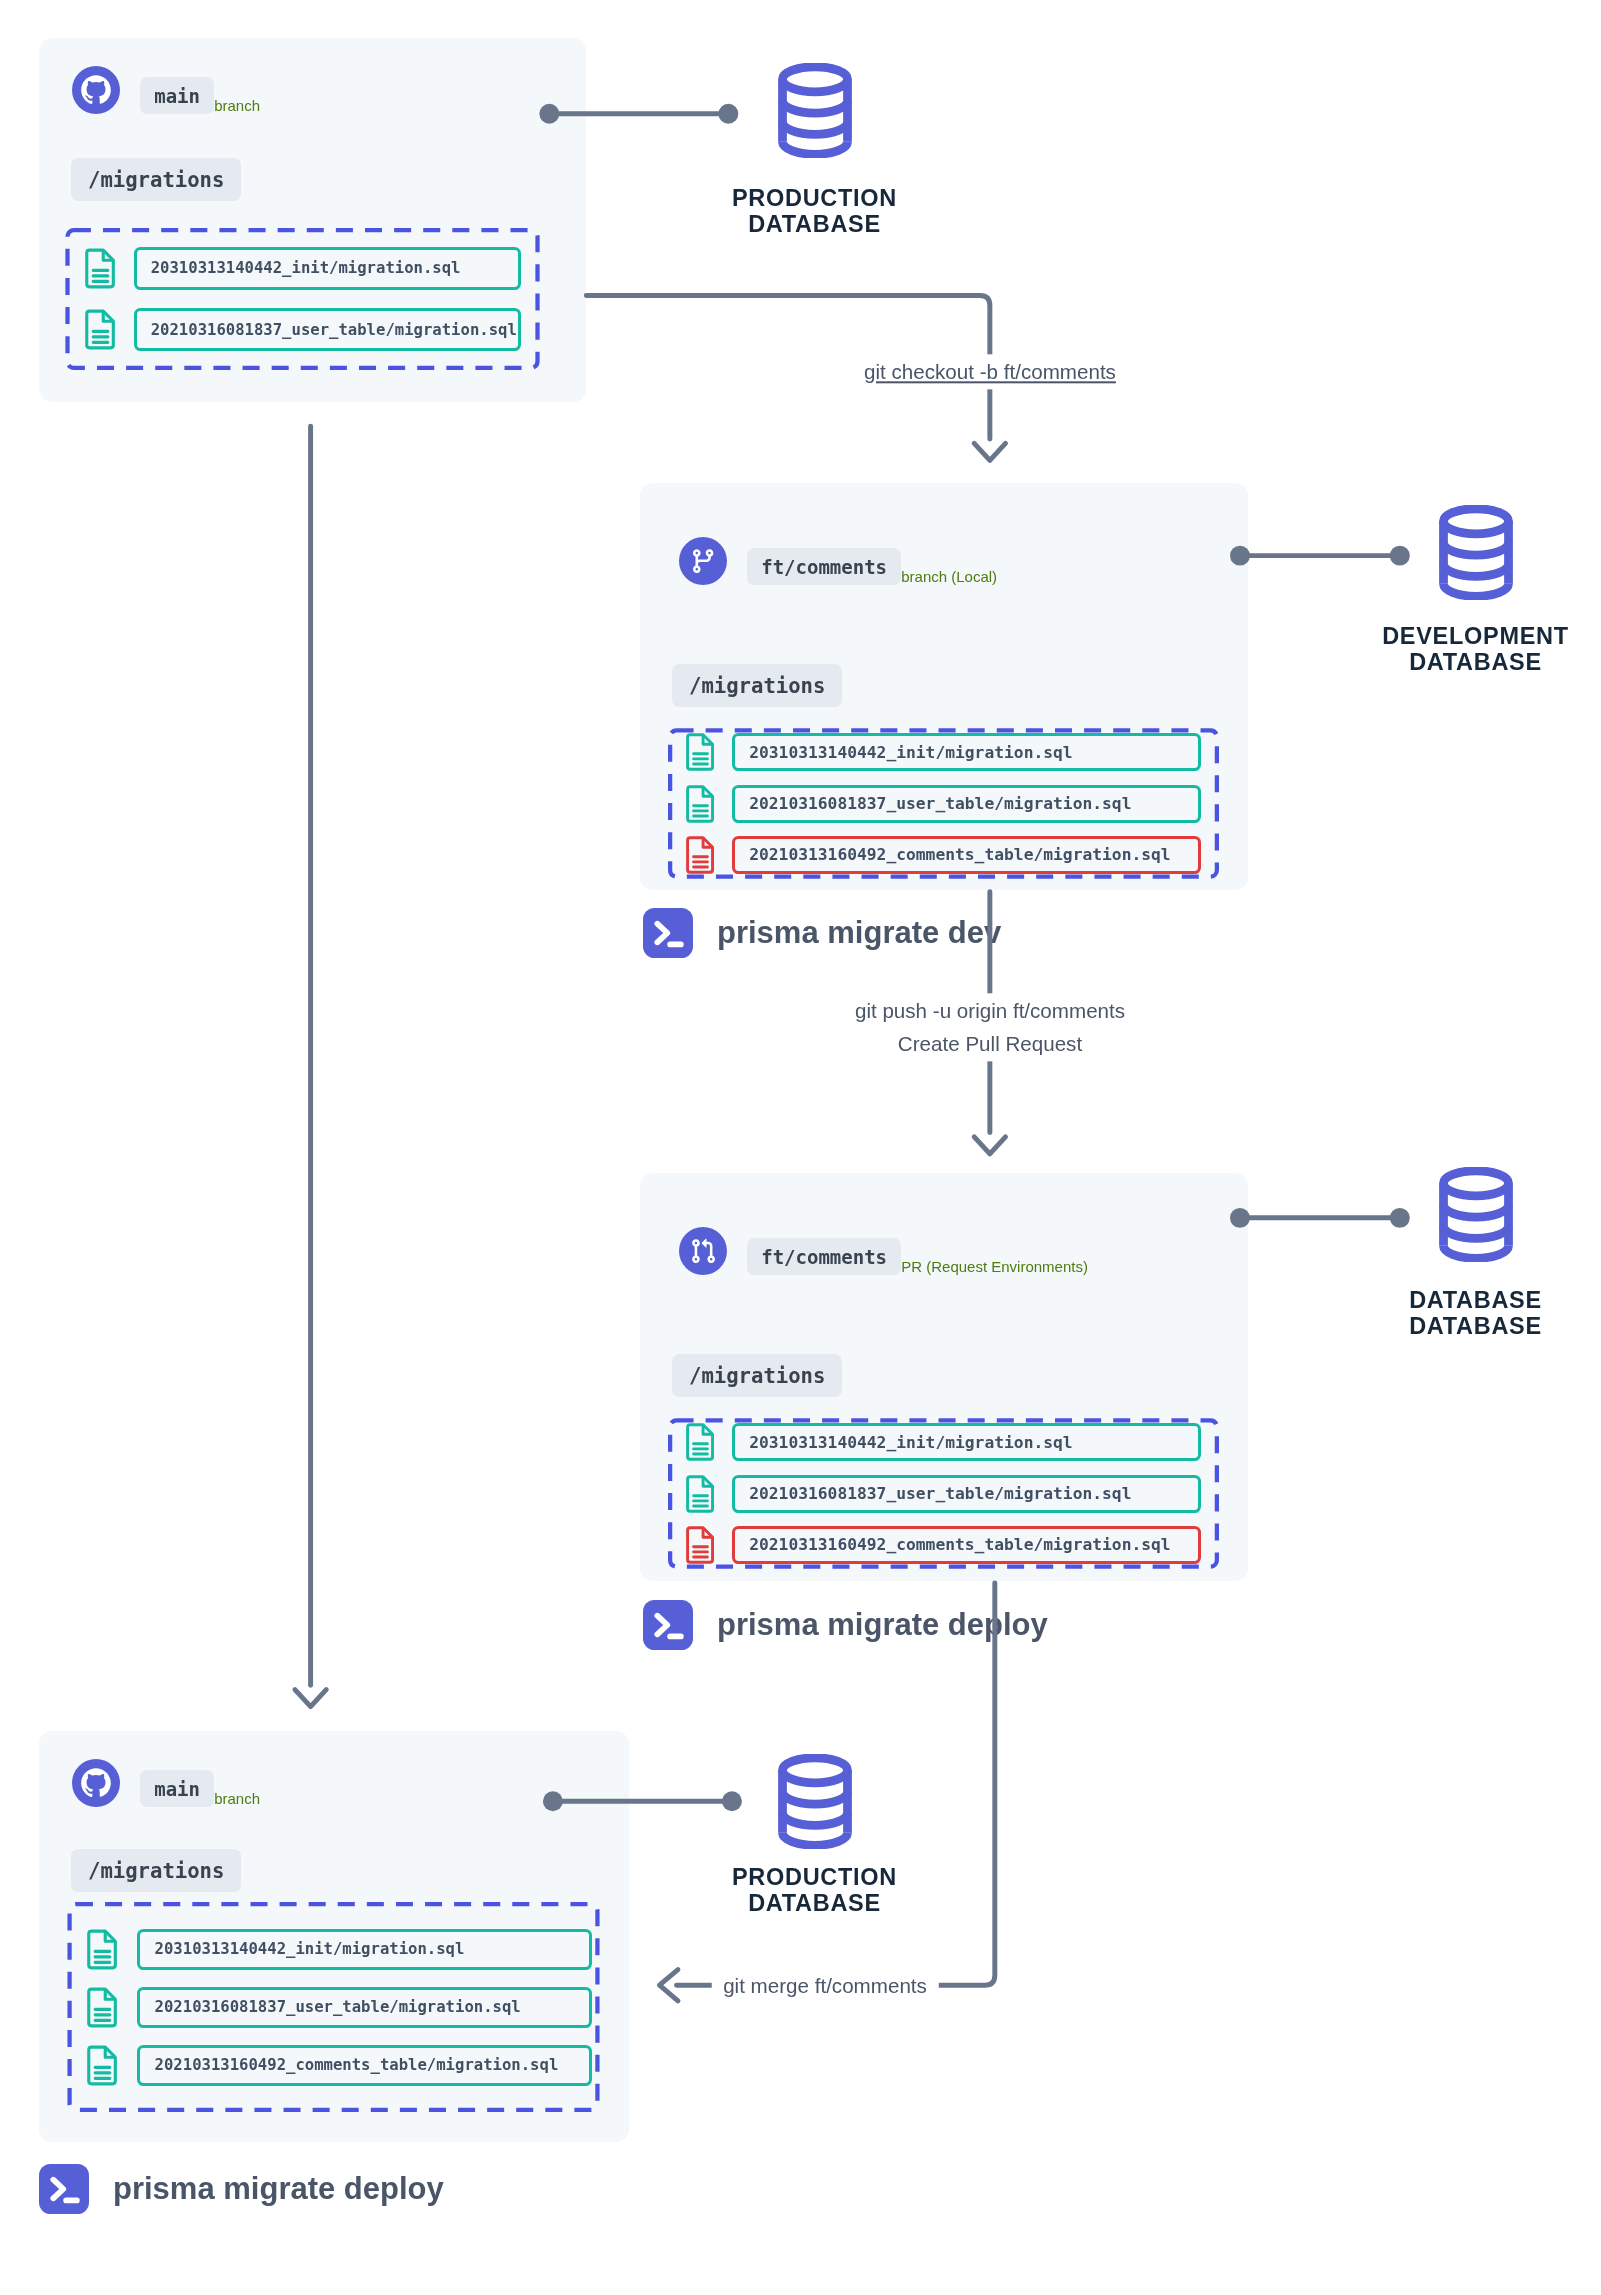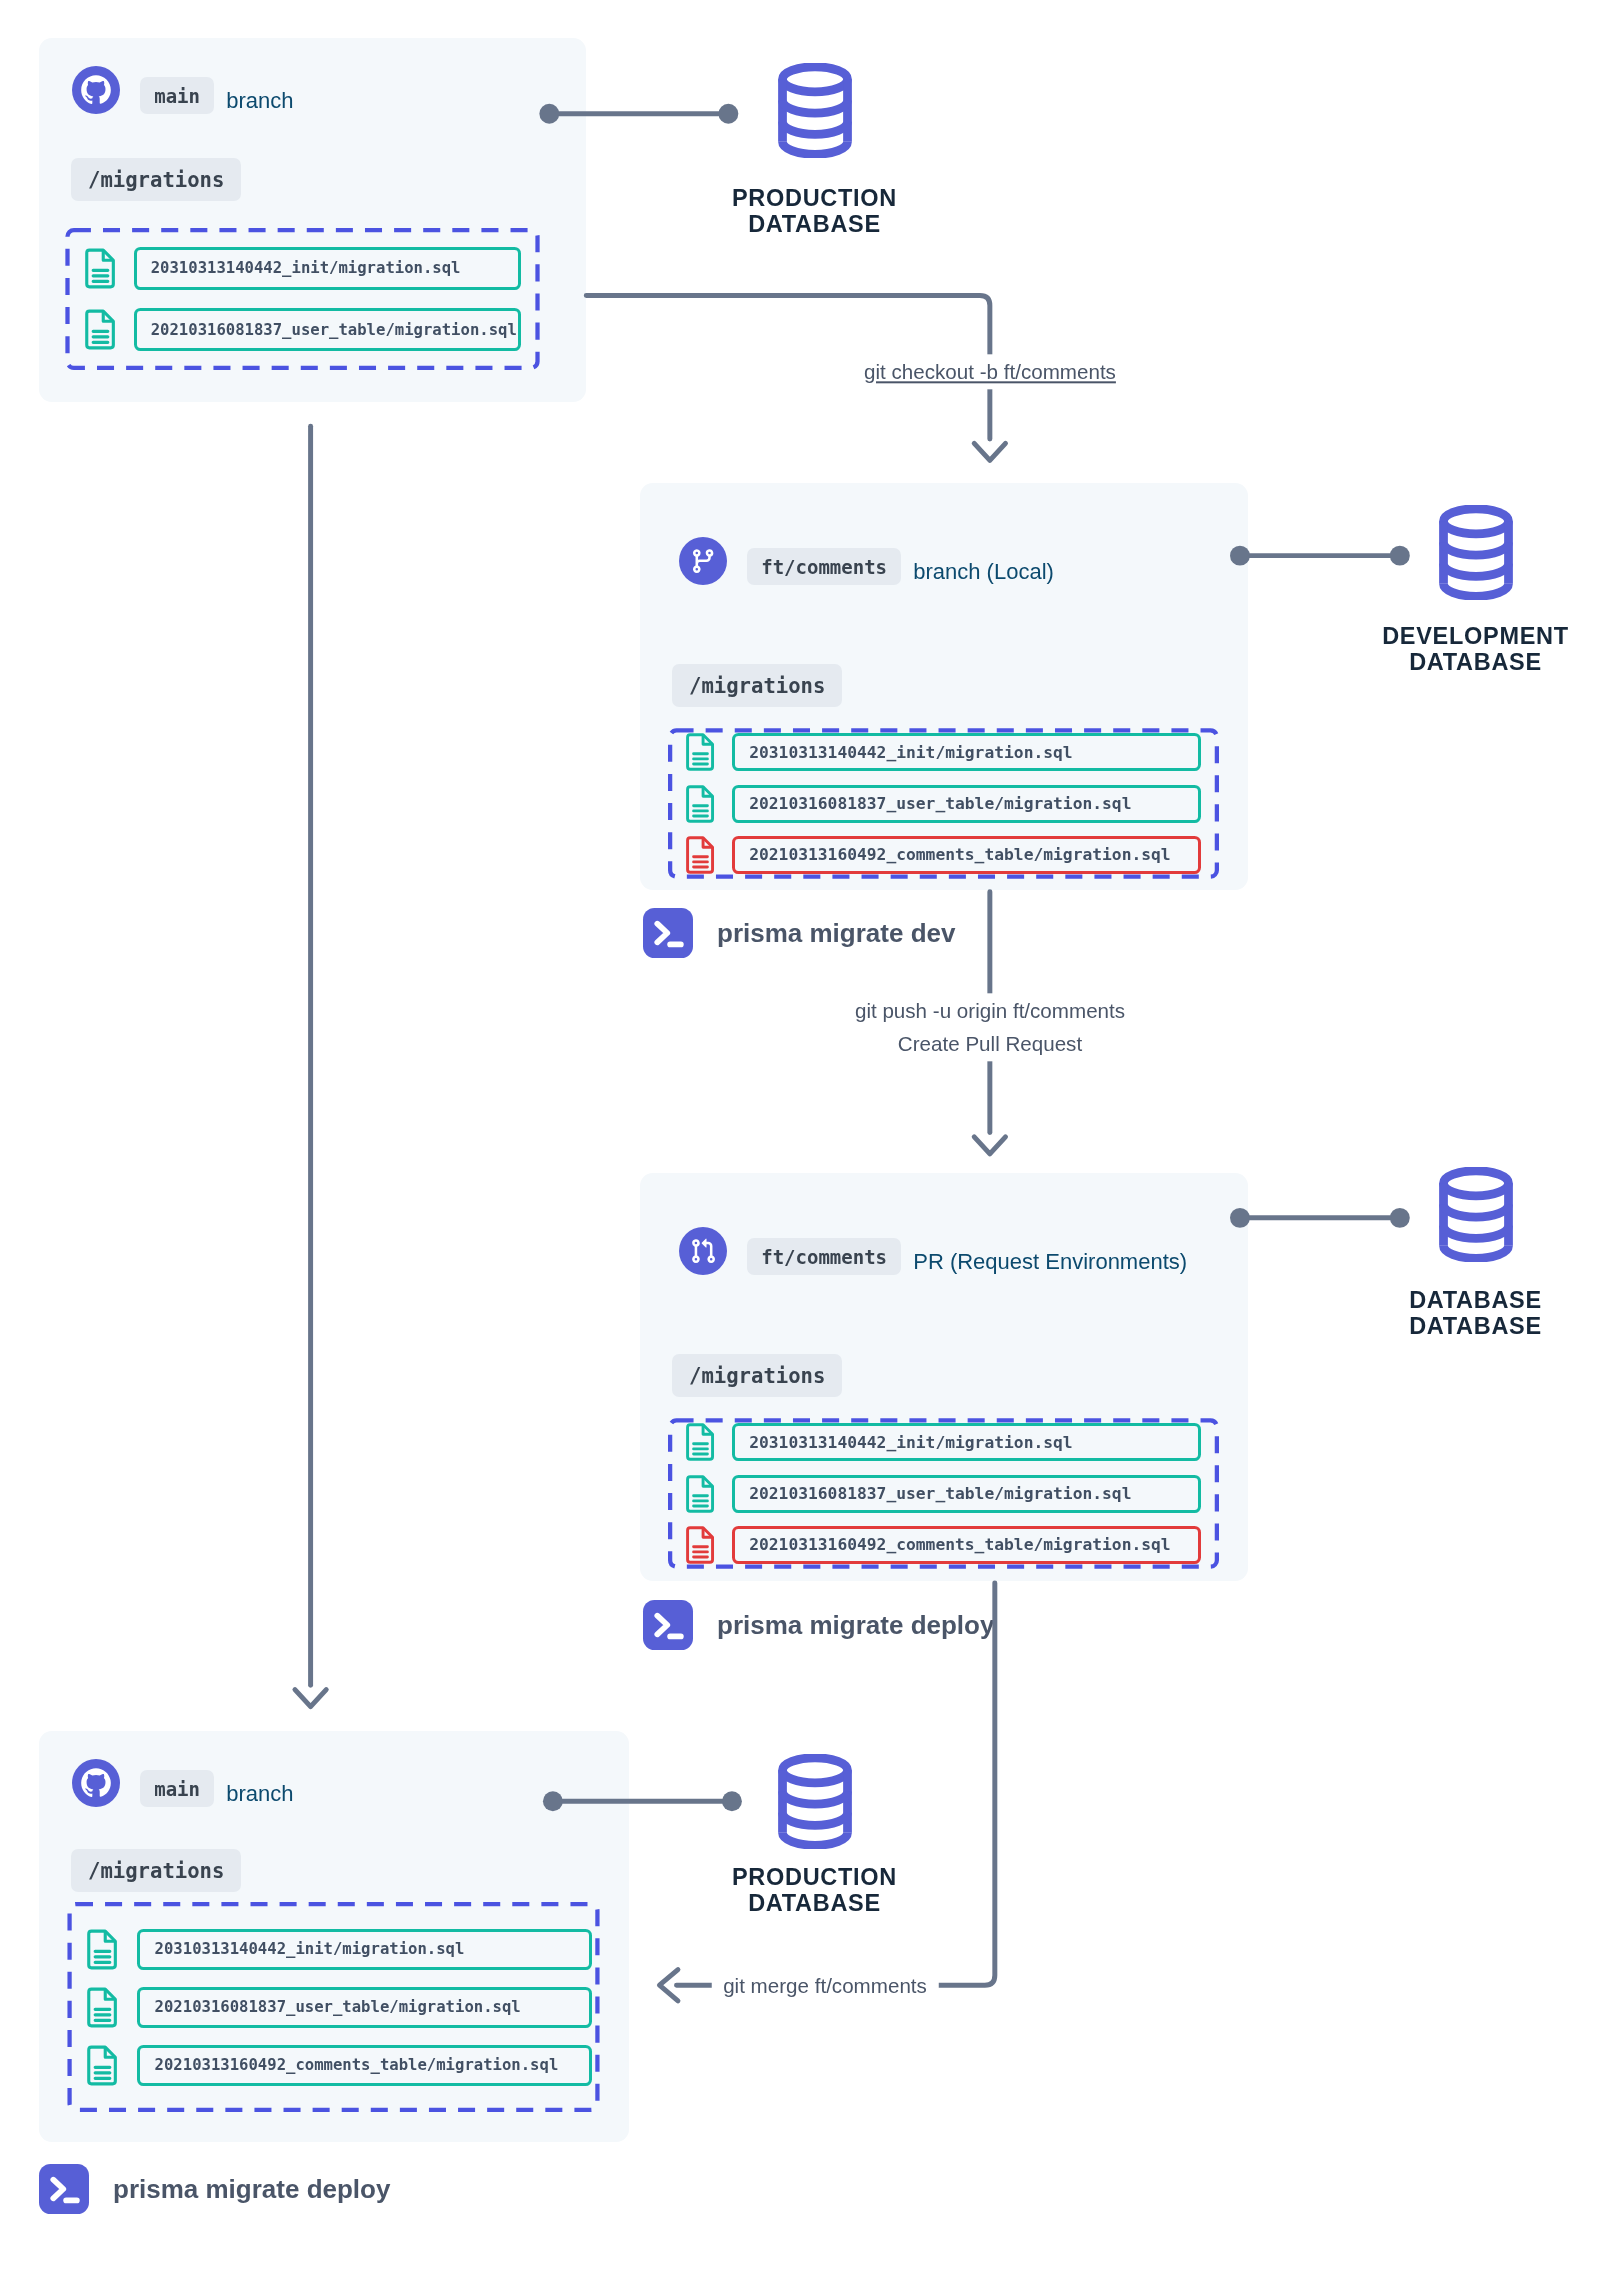--- a/index.html
+++ b/index.html
@@ -13,21 +13,21 @@
   #box3{left:640px;top:1173px;width:608px;height:408px;}
   #box4{left:39px;top:1731px;width:590px;height:411px;}
 
   .hdr{position:absolute;display:flex;align-items:flex-end;}
   .circle-icon{width:48px;height:48px;border-radius:50%;background:#575fd6;flex:0 0 auto;
                display:flex;align-items:center;justify-content:center;}
   .badge{background:#e5eaf0;border-radius:7.1px;color:#39434f;
          font-family:"DejaVu Sans Mono","Liberation Mono",monospace;
          font-weight:bold;display:inline-flex;align-items:center;justify-content:center;}
   .hdr .badge{height:37px;padding:0 14.2px;font-size:19px;margin-left:20px;}
-  .hdr-label{font-size:22px;color:#0c4a6e;font-weight:500;margin-left:12px;white-space:nowrap;}
+  .hdr-label{font-size:15px;color:#4d7c0f;font-weight:500;margin-left:0;white-space:nowrap;}
 
   .migrations-badge{position:absolute;height:43px;padding:0 17px;font-size:20.6px;}
 
   .dashedwrap{position:absolute;text-align:center;}
   .dashedwrap > svg.dash{position:absolute;left:0;top:0;}
   .filerows{position:relative;display:flex;flex-direction:column;height:100%;
             box-sizing:border-box;justify-content:center;}
   .filerow{display:flex;align-items:center;}
   .fileicon{flex:0 0 auto;}
   .pill{box-sizing:border-box;border-radius:6.4px;display:flex;align-items:center;
@@ -49,21 +49,21 @@
   
   .db{position:absolute;z-index:2;}
   .dblabel{position:absolute;width:227px;text-align:center;z-index:2;
            color:#17283a;font-weight:bold;font-size:23.5px;line-height:25.6px;
            letter-spacing:0.7px;}
 
   
   .cmd{position:absolute;display:flex;align-items:center;gap:24px;z-index:2;}
   .term{width:50px;height:50px;border-radius:11.4px;background:#575fd6;
         display:flex;align-items:center;justify-content:center;flex:0 0 auto;}
-  .cmdtext{font-size:26px;font-weight:bold;color:#4a5568;white-space:nowrap;}
+  .cmdtext{font-size:31px;font-weight:bold;color:#4a5568;white-space:nowrap;}
 
   
   .flowlabel{position:absolute;transform:translate(-50%,-50%);background:#ffffff;
              padding:5.7px 11.4px;font-size:20.6px;color:#4a5568;white-space:nowrap;z-index:3;}
 
   #connectors{position:absolute;left:0;top:0;z-index:2;pointer-events:none;}
 </style>
 </head>
 <body>
 

